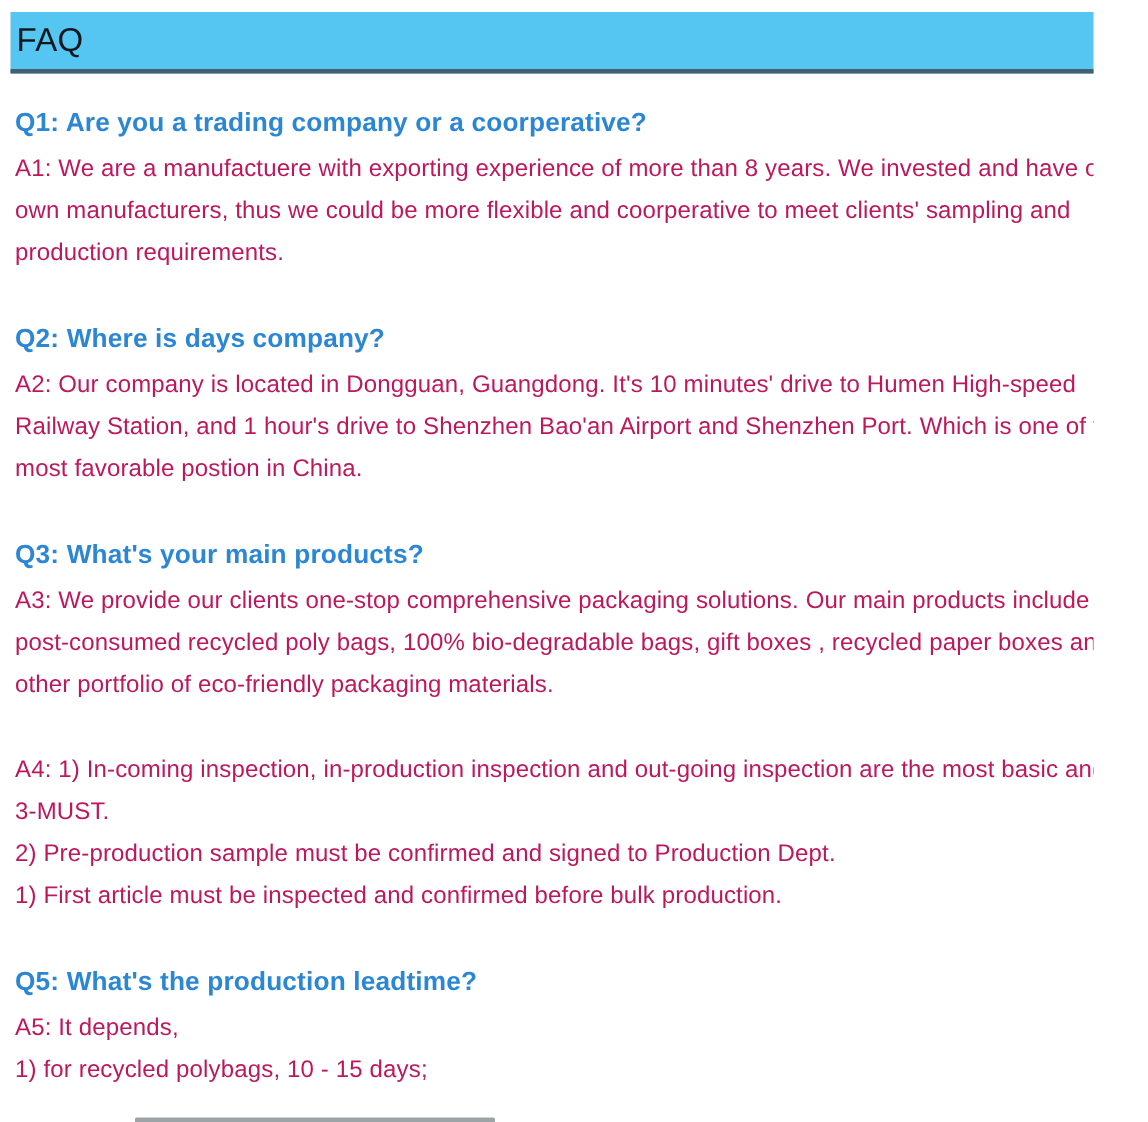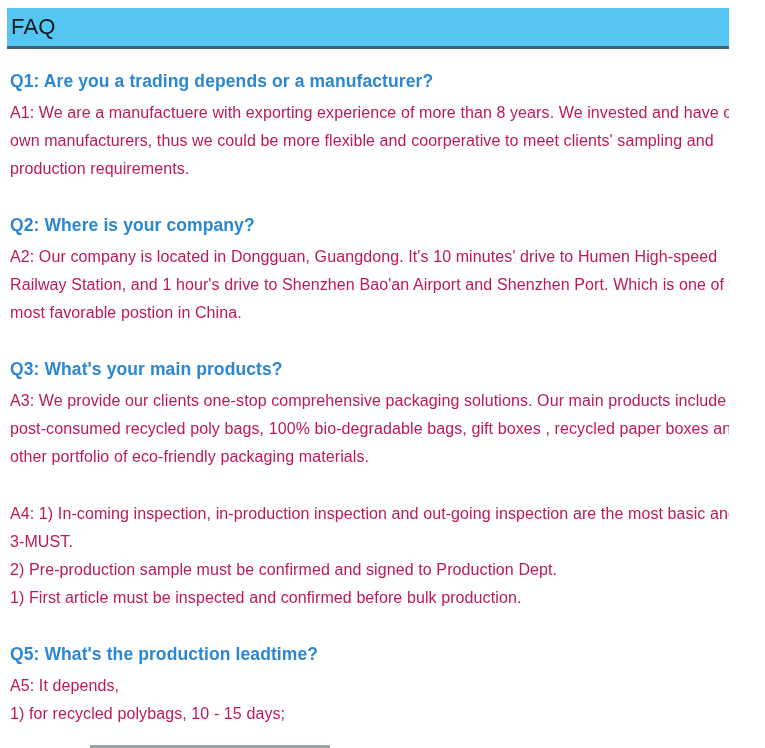--- a/index.html
+++ b/index.html
@@ -70,28 +70,28 @@
 <body>
 
 <div class="page">
 
   <div class="faq-header-bar">
     <div class="faq-header-title">FAQ</div>
   </div>
 
   <div class="faq-list" id="faq-list">
   <section class="faq-item">
-    <h3 class="question">Q1: Are you a trading depends or a manufacturer?</h3>
+    <h3 class="question">Q1: Are you a trading company or a coorperative?</h3>
     <div class="answer">
           <p>A1: We are a manufactuere with exporting experience of more than 8 years. We invested and have our own manufacturers, thus we could be more flexible and coorperative to meet clients' sampling and production requirements.</p>
         </div>
   </section>
 
   <section class="faq-item">
-    <h3 class="question">Q2: Where is your company?</h3>
+    <h3 class="question">Q2: Where is days company?</h3>
     <div class="answer">
           <p>A2: Our company is located in Dongguan, Guangdong. It's 10 minutes' drive to Humen High-speed Railway Station, and 1 hour's drive to Shenzhen Bao'an Airport and Shenzhen Port. Which is one of the most favorable postion in China.</p>
         </div>
   </section>
 
   <section class="faq-item">
     <h3 class="question">Q3: What's your main products?</h3>
     <div class="answer">
           <p>A3: We provide our clients one-stop comprehensive packaging solutions. Our main products include post-consumed recycled poly bags, 100% bio-degradable bags, gift boxes , recycled paper boxes and other portfolio of eco-friendly packaging materials.</p>
         </div>

